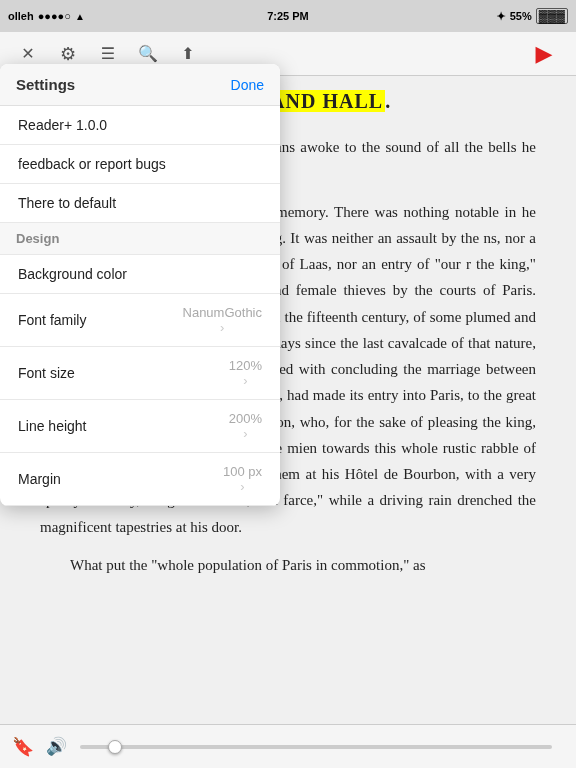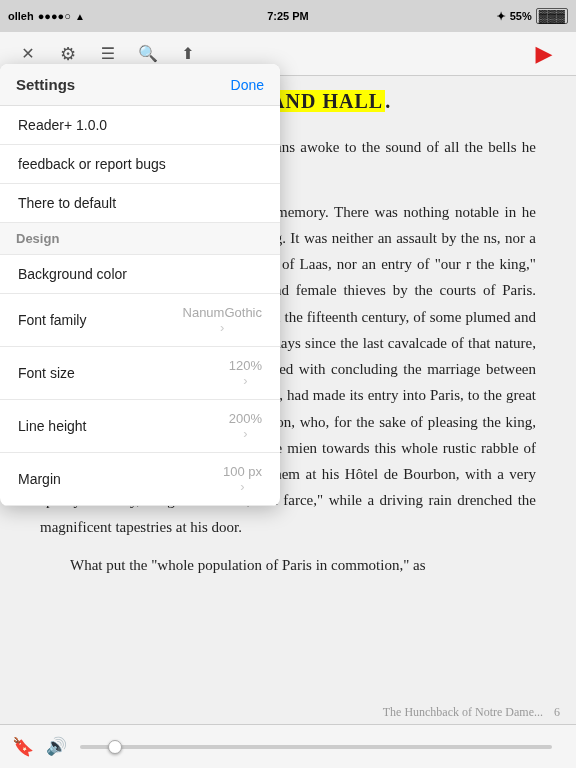--- a/index.html
+++ b/index.html
@@ -260,24 +260,20 @@
     <div class="book-title">
       <span>THE </span><span class="highlight">GRAND HALL</span><span>.</span>
     </div>
     <div class="book-text">
       <p>eight years, six months, and nineteen ans awoke to the sound of all the bells he city, the university, and the town</p>
       <p>482, is not, however, a day of which memory. There was nothing notable in he bells and the bourgeois of Paris in a ing. It was neither an assault by the ns, nor a hunt led along in procession, the town of Laas, nor an entry of "our r the king," nor even a pretty hanging of male and female thieves by the courts of Paris. Neither was it the arrival, so frequent in the fifteenth century, of some plumed and bedizened embassy. It was barely two days since the last cavalcade of that nature, that of the Flemish ambassadors charged with concluding the marriage between the dauphin and Marguerite of Flanders, had made its entry into Paris, to the great annoyance of M. le Cardinal de Bourbon, who, for the sake of pleasing the king, had been obliged to assume an amiable mien towards this whole rustic rabble of Flemish burgomasters, and to regale them at his Hôtel de Bourbon, with a very "pretty morality, allegorical satire, and farce," while a driving rain drenched the magnificent tapestries at his door.</p>
       <p class="indent">What put the "whole population of Paris in commotion," as</p>
     </div>
   </div>
 
-  <div style="position:absolute; bottom:4px; right:16px; font-size:12px; color:#999; font-family: Georgia, serif;">
-    <span>The Hunchback of Notre Dame...</span>
-    <span style="margin-left:8px;">6</span>
-  </div>
 </div>
 
 <div class="settings-panel">
   <div class="settings-header">
     <span class="settings-title">Settings</span>
     <span class="settings-done">Done</span>
   </div>
 
   <div class="settings-row">
     <span class="row-label">Reader+ 1.0.0</span>

